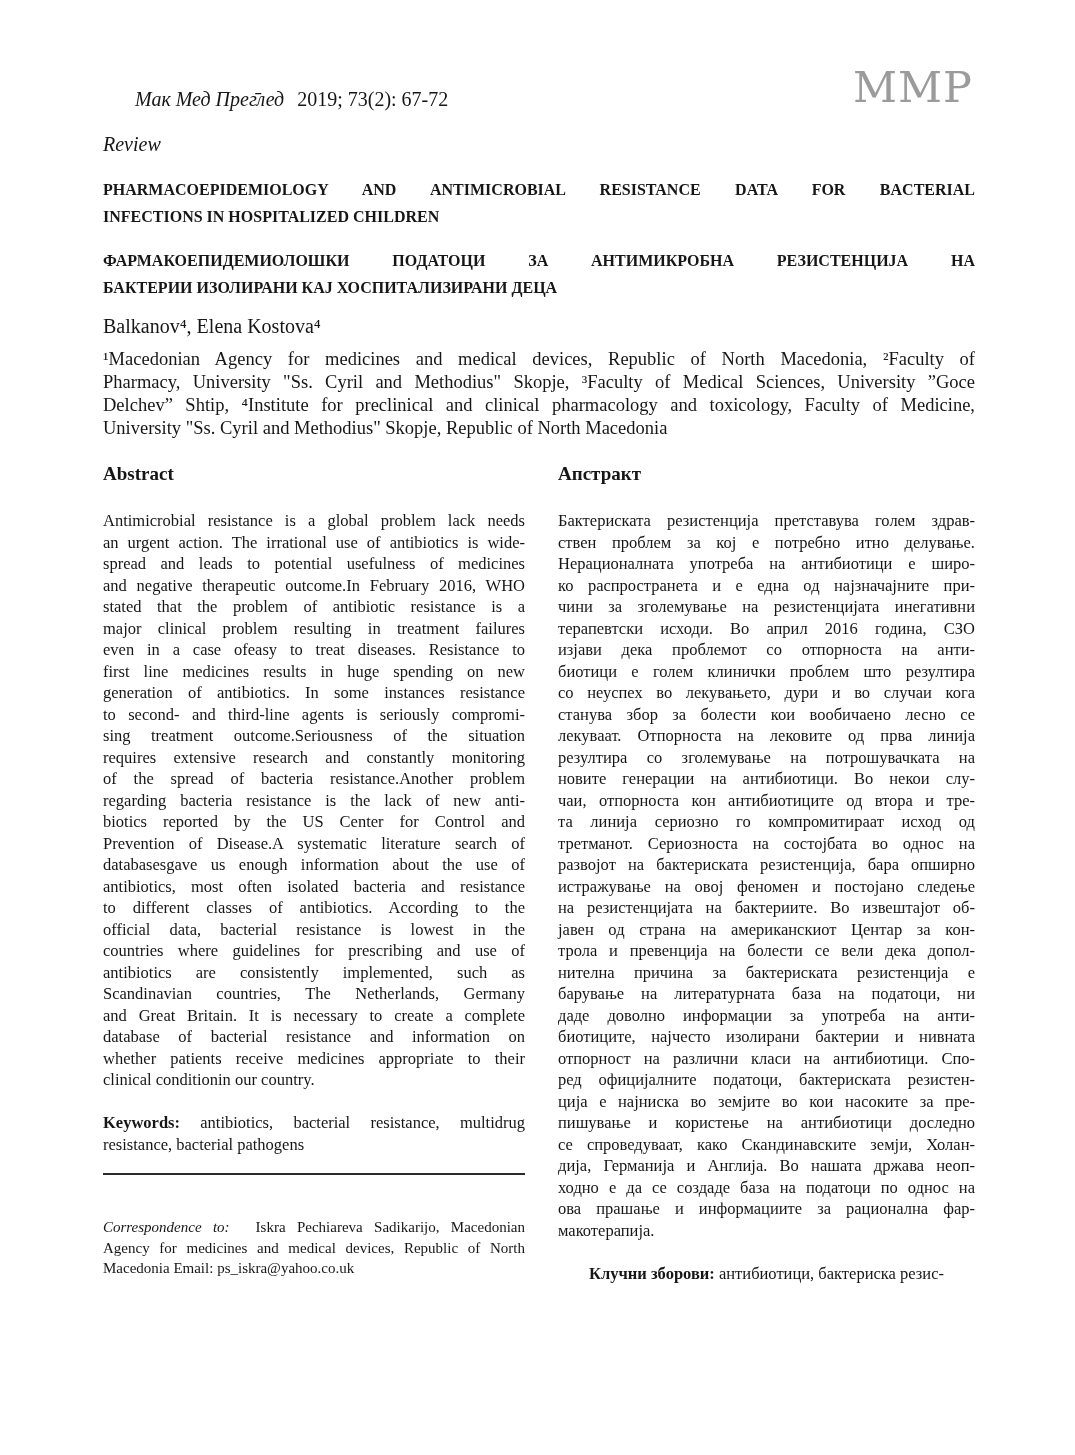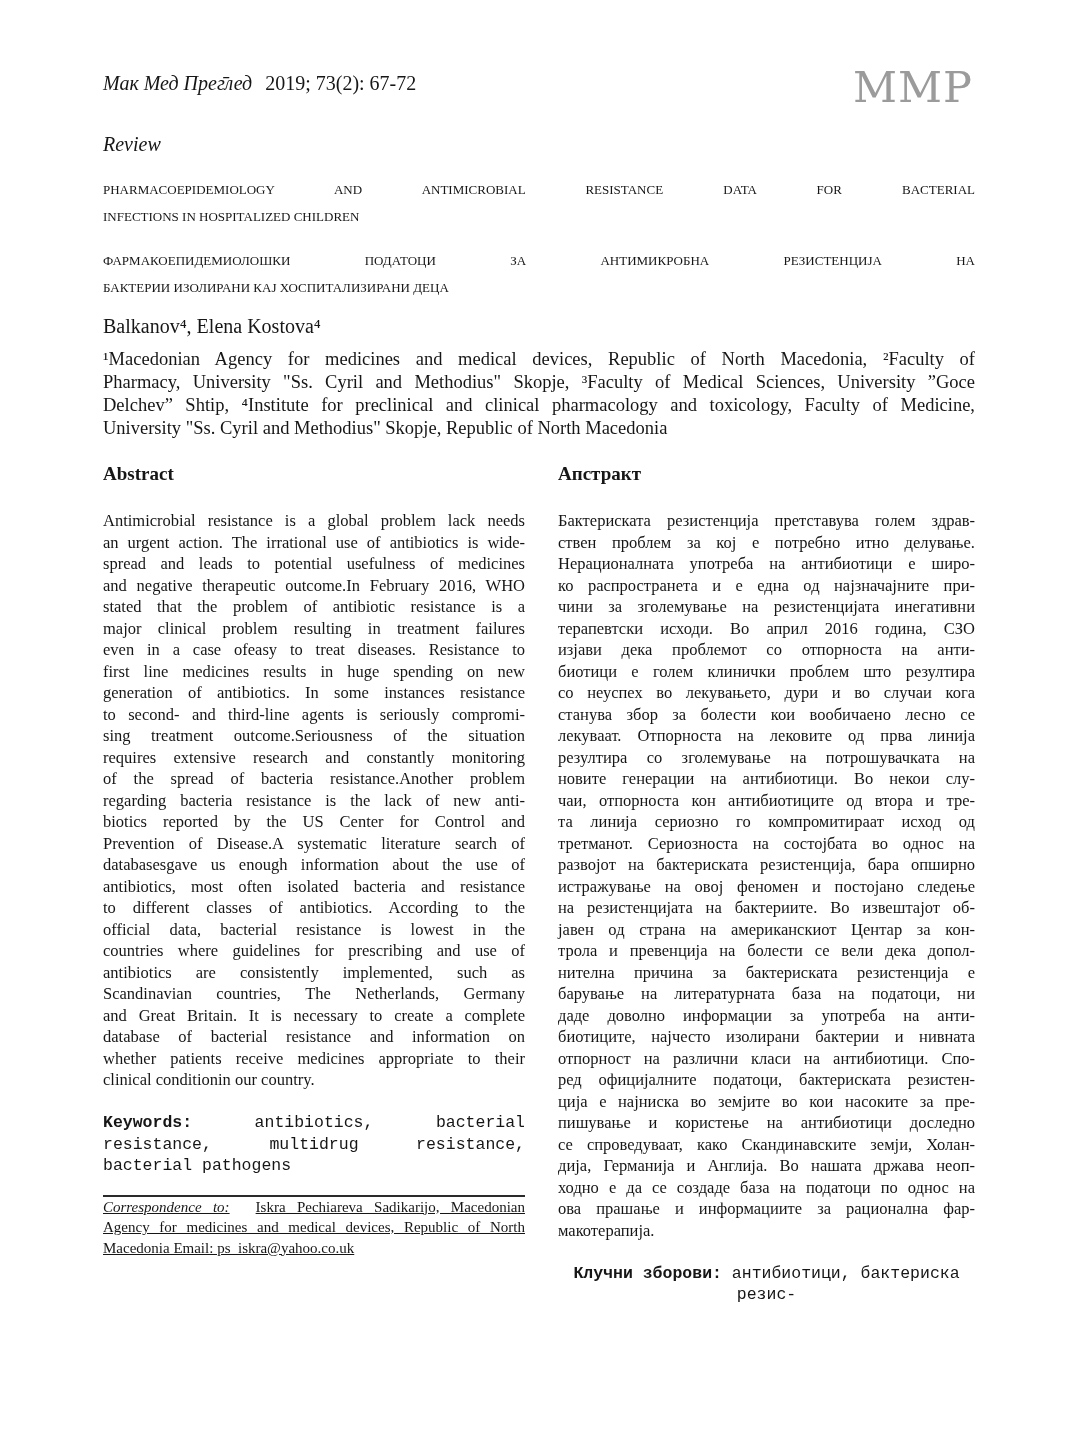--- a/index.html
+++ b/index.html
@@ -6,51 +6,51 @@
   body{
     width:1075px;height:1455px;background:#ffffff;
     font-family:"Liberation Serif","DejaVu Serif",serif;
     color:#161616;
     -webkit-font-smoothing:antialiased;
     overflow:hidden;
   }
   .page{box-sizing:border-box;width:1075px;height:1455px;padding:55px 100px 0 103px;}
 
   
-  .masthead{display:flex;justify-content:space-between;align-items:center;}
+  .masthead{display:flex;justify-content:space-between;align-items:flex-end;margin-left:32px;}
   .journal-line{font-size:20px;line-height:24px;}
   .jname{font-style:italic;}
   .jcite{margin-left:8px;}
   .logo{font-family:"DejaVu Serif",serif;font-size:43px;line-height:48px;color:#9b9b9b;
         font-weight:400;letter-spacing:1px;margin-top:8px;margin-right:2px;}
 
   .article-type{font-style:italic;font-size:20px;line-height:24px;margin-top:21px;}
 
   
   .jline{text-align:justify;text-align-last:justify;-moz-text-align-last:justify;}
   .jline.lastline{text-align-last:left;-moz-text-align-last:left;}
   .plainline{text-align:left;}
 
-  .title-block{font-weight:normal;font-size:13px;line-height:27px;margin-top:20px;}
+  .title-block{font-weight:bold;font-size:16px;line-height:27px;margin-top:20px;}
   .title-mk{margin-top:17px;}
   .authors{font-size:20px;line-height:28px;margin-top:11px;}
   .affiliations{font-size:18.5px;line-height:23px;margin-top:8px;}
 
   
   .columns{display:flex;margin-top:22px;}
   .col-left{width:422px;margin-right:33px;flex:none;}
   .col-right{width:417px;flex:none;}
   .col h3{font-size:19px;line-height:24px;margin:0 0 24px 0;font-weight:bold;}
   .bodylines{font-size:16.5px;line-height:21.5px;}
-  .keywords{font-size:16.5px;line-height:21.5px;margin:21.5px 0 0 0;text-align:justify;font-family:Liberation Mono, monospace;}
+  .keywords{font-size:16.5px;line-height:21.5px;margin:21.5px 0 0 0;text-align:justify;}
   .keywords b{font-weight:bold;}
 
   .rule{border:none;border-top:2px solid #2a2a2a;margin:18px 0 0 0;width:100%;}
 
-  .correspondence{font-size:15px;line-height:20.5px;width:100%;text-decoration:underline;}
+  .correspondence{margin-top:42px;font-size:15px;line-height:20.5px;width:100%;}
   .corr-label{font-style:italic;padding-right:26px;}
 </style>
 </head>
 <body>
 
 <div class="page">
 
   <div class="masthead">
     <div class="journal-line">
       <span class="jname">Мак Мед Прег̄лед</span>

